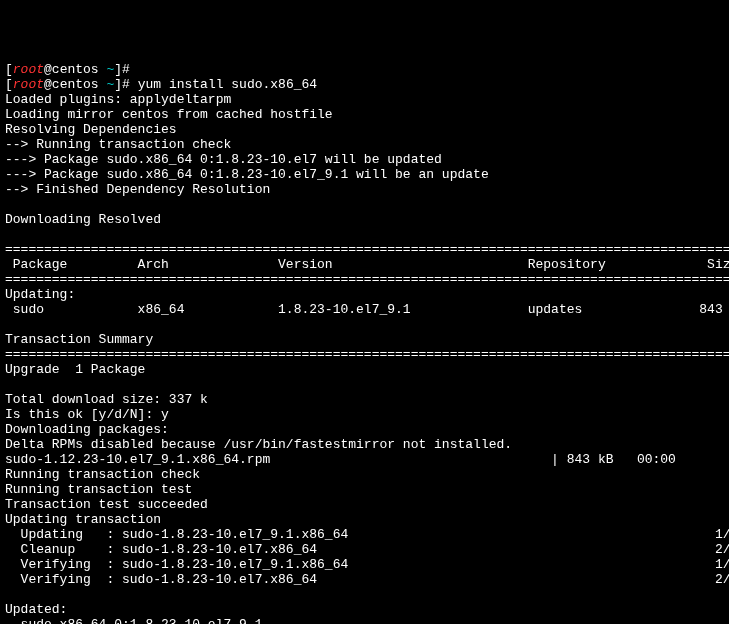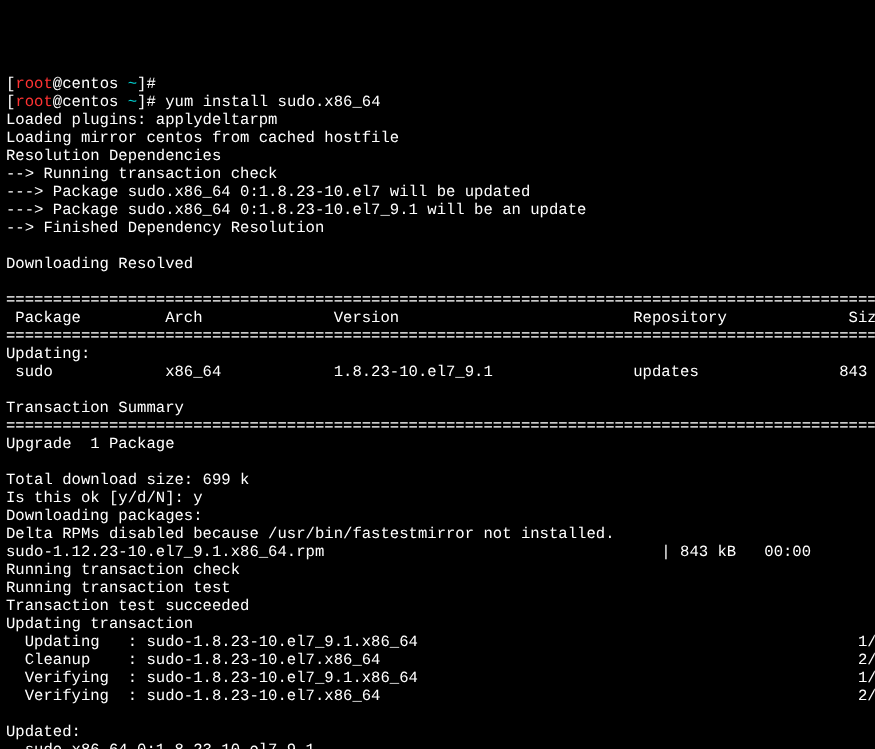--- a/index.html
+++ b/index.html
@@ -9,51 +9,51 @@
     }
     body {
       background: #000;
       color: #fff;
       font-family: 'Courier New', monospace;
       font-size: 13px;
       line-height: 15px;
       padding: 2px 5px;
       white-space: pre;
     }
-    .red { color: #ff3333; }
+    .red { color: #ff3333; font-style: italic; }
     .teal { color: #00cccc; }
   </style>
 </head>
 <body>
 
 
 
 <div><span><span>[</span><span class="red">root</span><span>@centos </span><span class="teal">~</span><span>]#</span></span>
 <span><span>[</span><span class="red">root</span><span>@centos </span><span class="teal">~</span><span>]#</span><span> yum install sudo.x86_64</span></span>
 <span>Loaded plugins: applydeltarpm</span>
 <span>Loading mirror centos from cached hostfile</span>
-<span>Resolution Dependencies</span>
+<span>Resolving Dependencies</span>
 <span>--&gt; Running transaction check</span>
 <span>---&gt; Package sudo.x86_64 0:1.8.23-10.el7 will be updated</span>
 <span>---&gt; Package sudo.x86_64 0:1.8.23-10.el7_9.1 will be an update</span>
 <span>--&gt; Finished Dependency Resolution</span>
 <span></span>
 <span>Downloading Resolved</span>
 <span></span>
 <span>===============================================================================================</span>
 <span> Package         Arch              Version                         Repository             Size</span>
 <span>===============================================================================================</span>
 <span>Updating:</span>
 <span> sudo            x86_64            1.8.23-10.el7_9.1               updates               843 k</span>
 <span></span>
 <span>Transaction Summary</span>
 <span>===============================================================================================</span>
 <span>Upgrade  1 Package</span>
 <span></span>
-<span>Total download size: 699 k</span>
+<span>Total download size: 337 k</span>
 <span>Is this ok [y/d/N]: y</span>
 <span>Downloading packages:</span>
 <span>Delta RPMs disabled because /usr/bin/fastestmirror not installed.</span>
 <span>sudo-1.12.23-10.el7_9.1.x86_64.rpm                                    | 843 kB   00:00</span>
 <span>Running transaction check</span>
 <span>Running transaction test</span>
 <span>Transaction test succeeded</span>
 <span>Updating transaction</span>
 <span>  Updating   : sudo-1.8.23-10.el7_9.1.x86_64                                               1/2</span>
 <span>  Cleanup    : sudo-1.8.23-10.el7.x86_64                                                   2/2</span>

